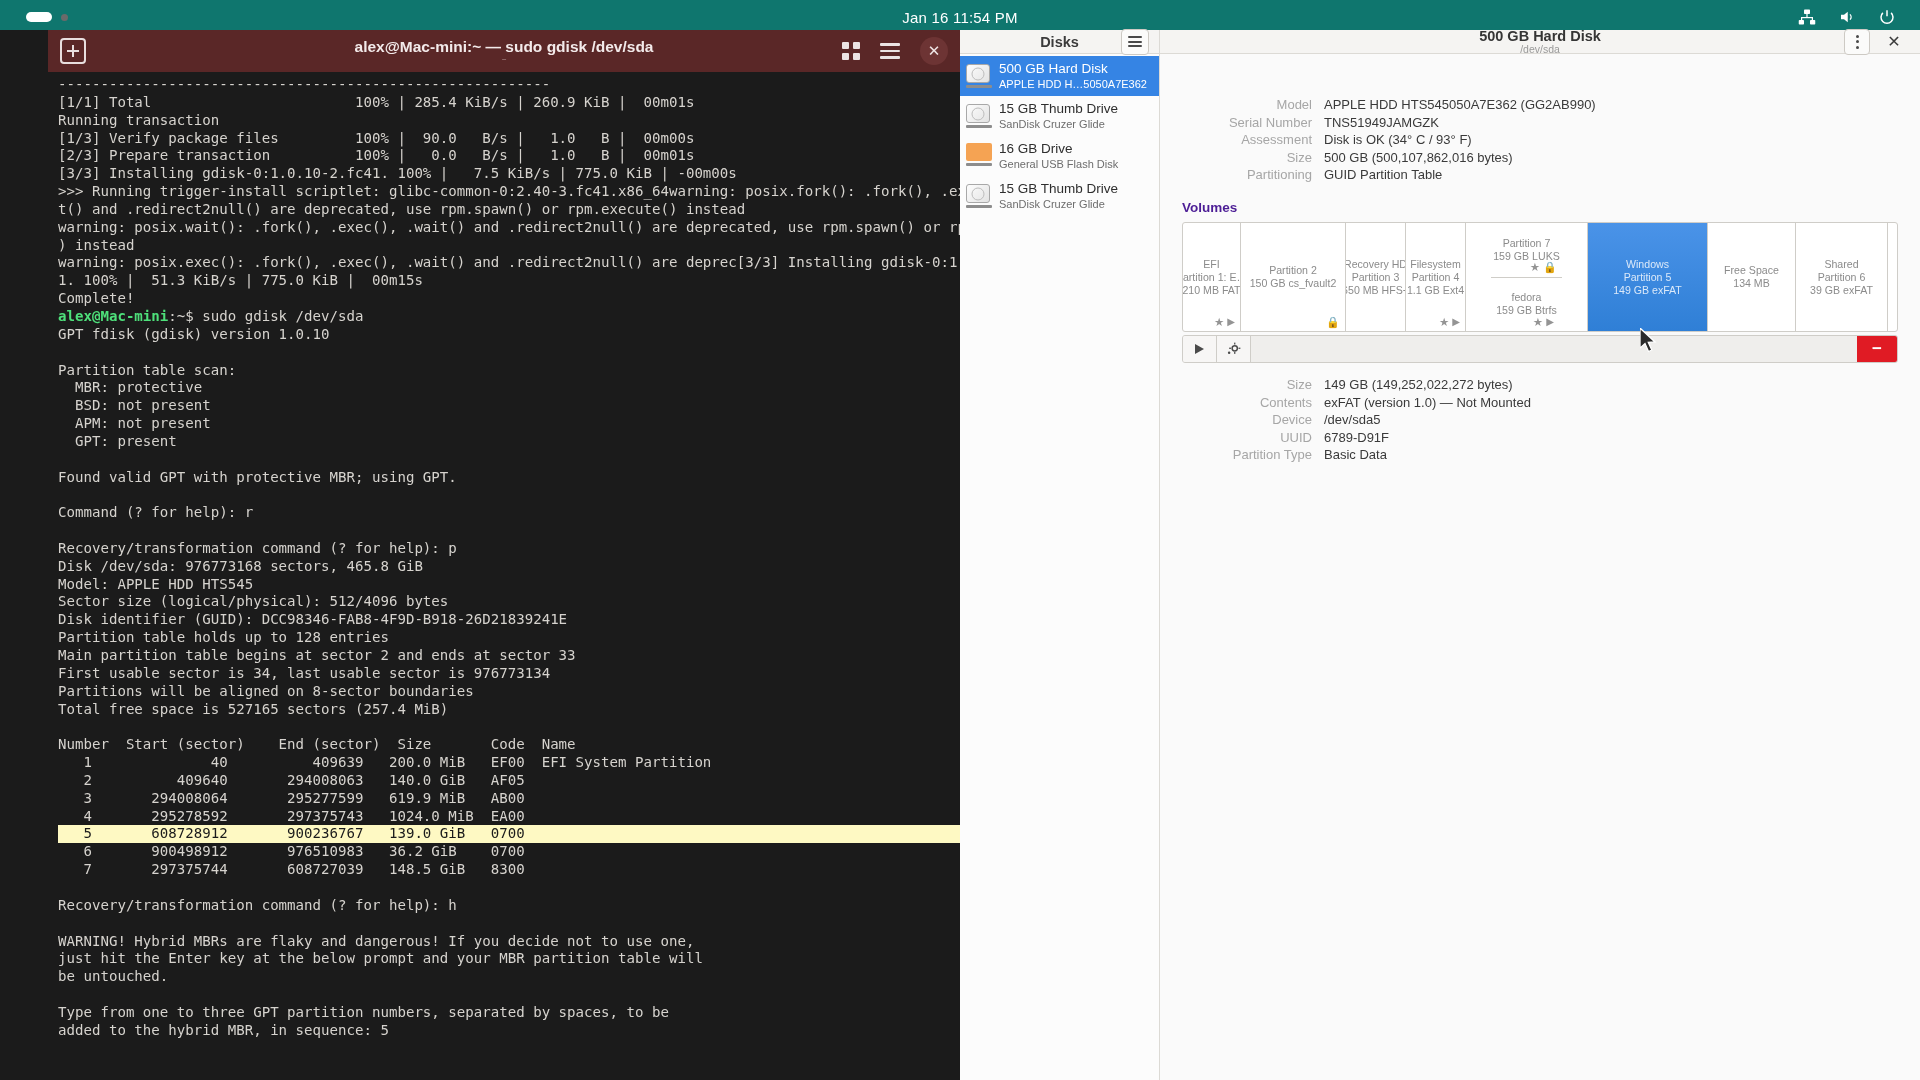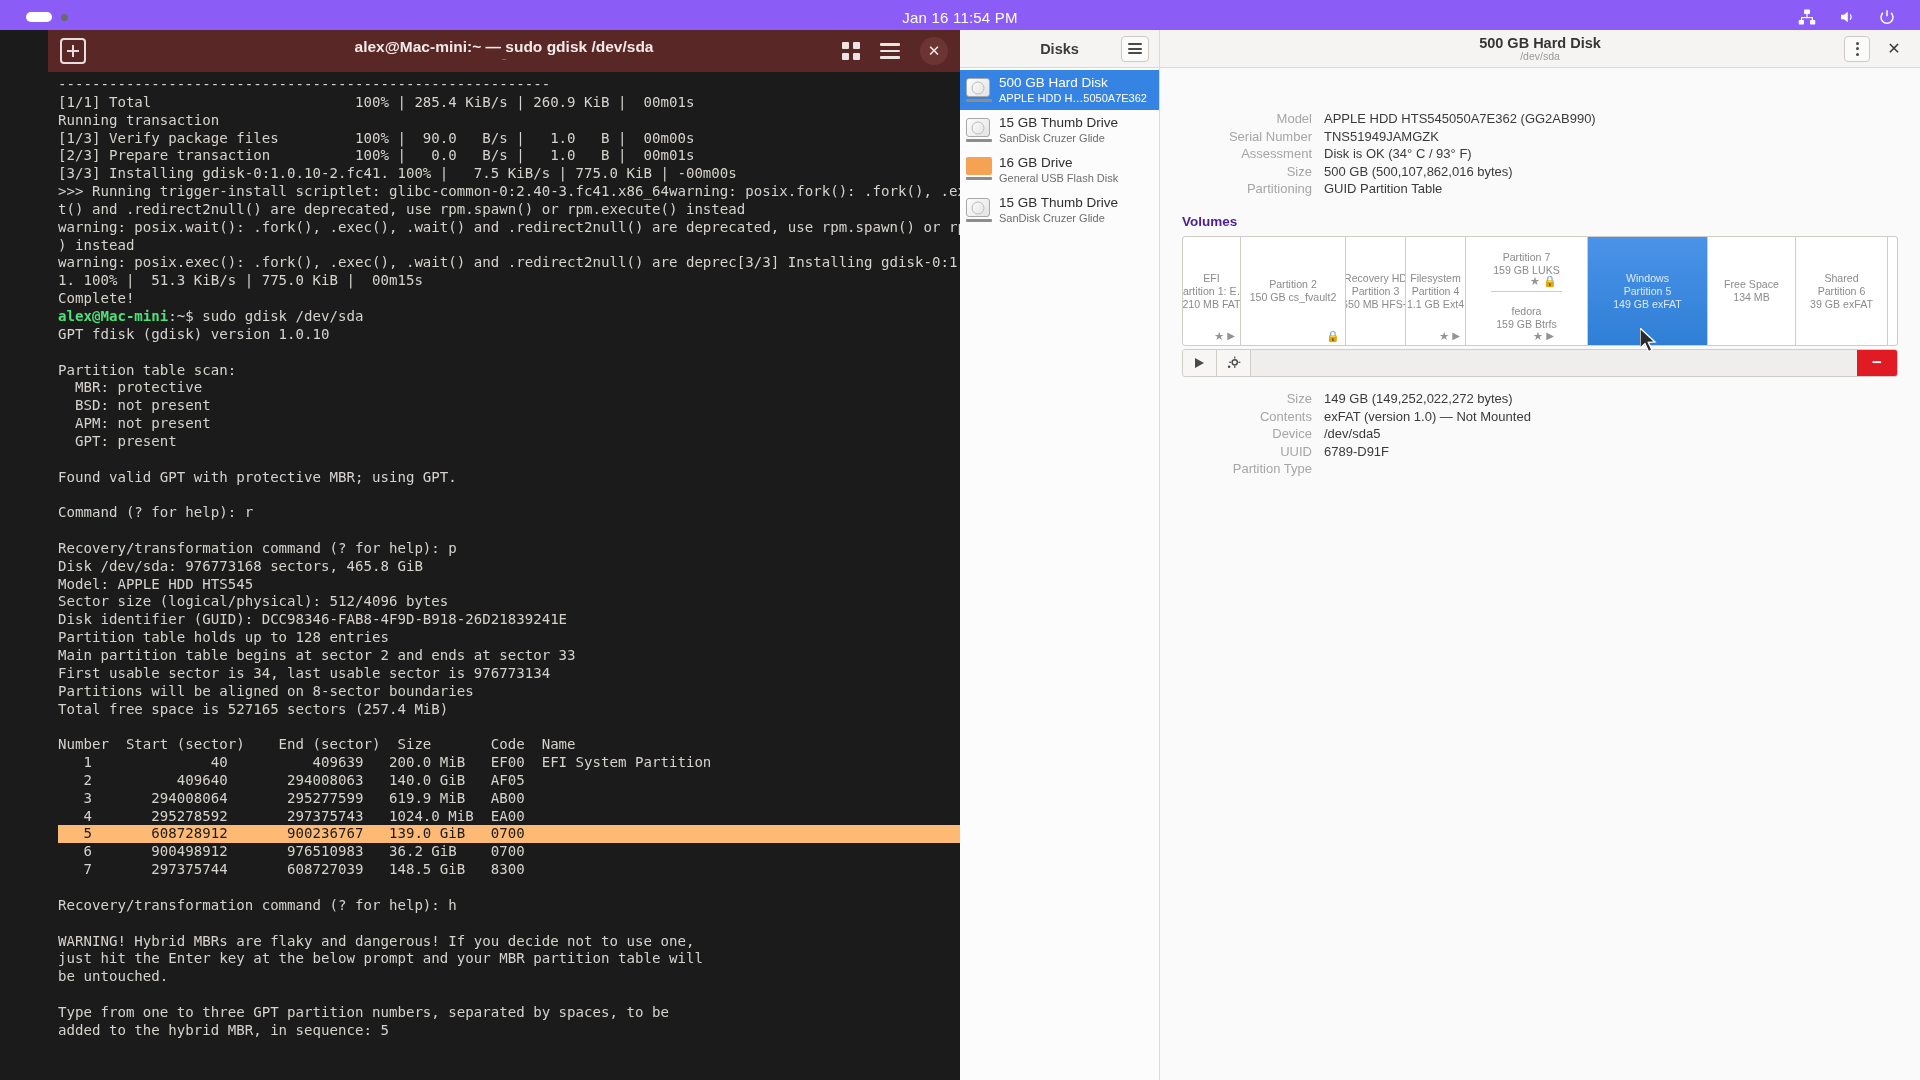--- a/index.html
+++ b/index.html
@@ -6,21 +6,21 @@
   html, body {
     width: 1920px; height: 1080px;
     background: #000;
     font-family: "Liberation Sans", sans-serif;
     overflow: hidden;
   }
 
   
   #topbar {
     position: absolute; left: 0; top: 0; width: 1920px; height: 34px;
-    background: #8b5cf6; color: #fff;
+    background: #0f766e; color: #fff;
     display: flex; align-items: center;
   }
   #ws-pills { display: flex; align-items: center; gap: 9px; margin-left: 26px; }
   .pill-active { width: 26px; height: 10px; border-radius: 5px; background: #fff; }
   .pill-dot { width: 7px; height: 7px; border-radius: 50%; background: #6a6a6a; }
   #clock {
     position: absolute; left: 0; right: 0; text-align: center;
     font-size: 15px; letter-spacing: .2px; color: #fff;
   }
   #tray { margin-left: auto; margin-right: 24px; display: flex; align-items: center; gap: 22px; }
@@ -60,28 +60,28 @@
     width: 28px; height: 28px; border-radius: 50%; background: #6d3434;
     color: #f0e6e6; font-size: 15px; display: flex; align-items: center; justify-content: center;
   }
   #term-body {
     padding: 4px 10px 0 10px;
     font-family: "DejaVu Sans Mono", "Liberation Mono", monospace;
     font-size: 14.1px; line-height: 17.85px;
     color: #d6d3ce; white-space: pre;
   }
   #term-body .green { color: #4ee07a; font-weight: bold; }
-  #term-body .sel { background: #fdba74; color: #1b1b1b; display: inline-block; width: 945px; }
+  #term-body .sel { background: #fef9c3; color: #1b1b1b; display: inline-block; width: 945px; }
 
   
   #disks {
     position: absolute; left: 960px; top: 30px; width: 960px; height: 1050px;
     background: #fafafa; display: flex; flex-direction: column;
   }
-  #disks-headerbar { height: 38px; display: flex; background: #b91c1c; border-bottom: 1px solid #dcdad5; }
+  #disks-headerbar { height: 24px; display: flex; background: #b91c1c; border-bottom: 1px solid #dcdad5; }
   #dh-left {
     width: 200px; display: flex; align-items: center; justify-content: center;
     position: relative; border-right: 1px solid #dcdad5; background: #f5f4f2;
   }
   #dh-left-title { font-size: 14.5px; font-weight: bold; color: #3b3b3b; }
   #dh-menu-btn {
     position: absolute; right: 10px; width: 28px; height: 26px;
     border: 1px solid #cdcac4; border-radius: 4px; background: #fbfbfa;
     display: flex; align-items: center; justify-content: center;
   }
@@ -402,20 +402,21 @@
       <div class="kv-table" id="partition-info">
           <div class="kv-k">Size</div>
           <div class="kv-v">149 GB (149,252,022,272 bytes)</div>
           <div class="kv-k">Contents</div>
           <div class="kv-v">exFAT (version 1.0) — Not Mounted</div>
           <div class="kv-k">Device</div>
           <div class="kv-v">/dev/sda5</div>
           <div class="kv-k">UUID</div>
           <div class="kv-v">6789-D91F</div>
           <div class="kv-k">Partition Type</div>
+          <div class="kv-v">Basic Data</div>
         </div>
     </div>
   </div>
 </div>
 
 <svg id="cursor" width="20" height="28" viewBox="0 0 20 28">
   <polygon points="0,0 0,20 5,15.5 8.5,23.5 11.8,22 8.3,14.3 15,14" fill="#2b2b2b" stroke="#fff" stroke-width="1.3"></polygon>
 </svg>
 
 </body></html>

